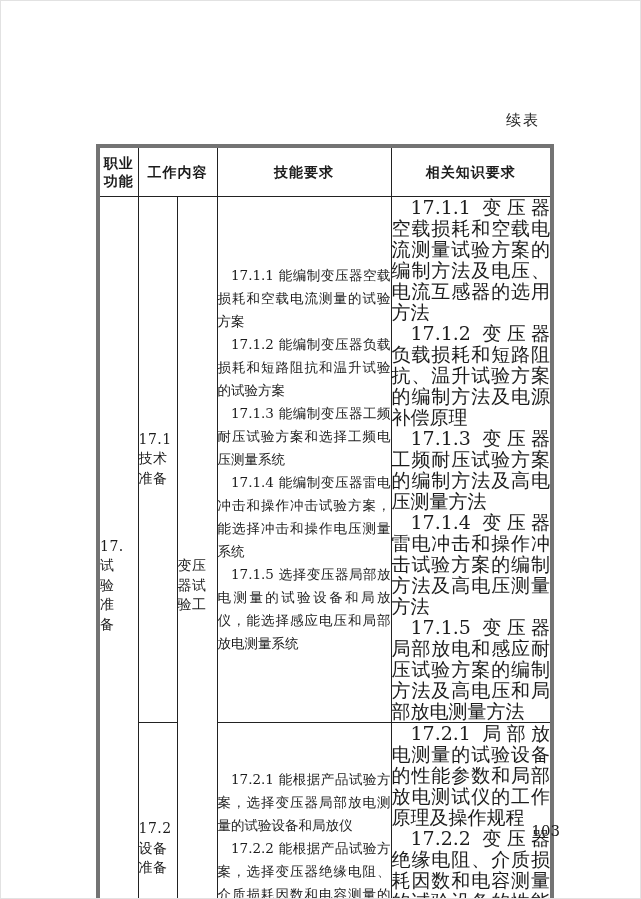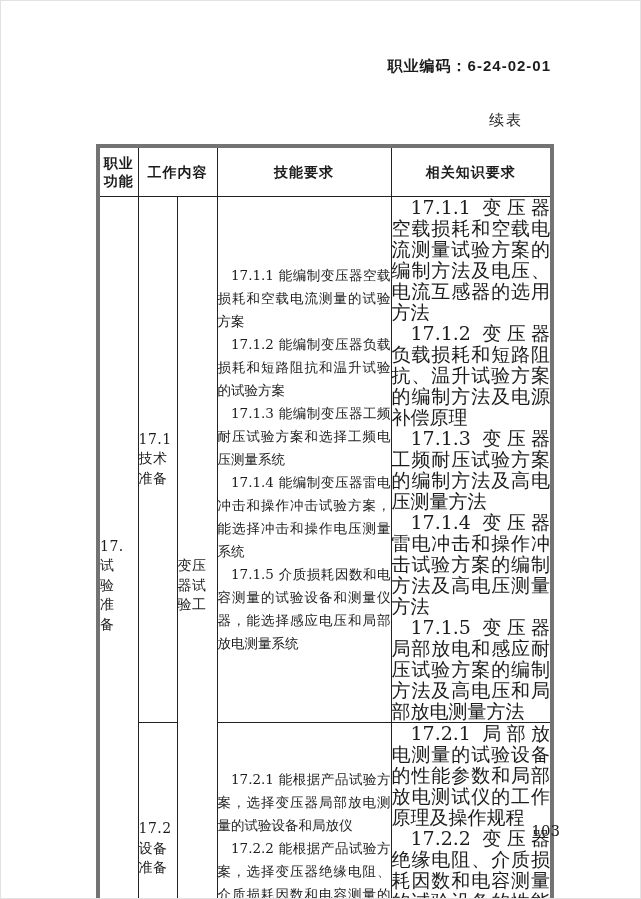--- a/index.html
+++ b/index.html
@@ -18,21 +18,21 @@
     top:56px;
     right:89px;
     font-family:"Liberation Sans","DejaVu Sans",sans-serif;
     font-weight:bold;
     font-size:15px;
     letter-spacing:1px;
   }
   .continued {
     position:absolute;
     top:110px;
-    right:117px;
+    right:100px;
     font-size:15px;
     letter-spacing:2px;
   }
   table.standard {
     position:absolute;
     left:95px;
     top:143px;
     border-collapse:collapse;
     table-layout:fixed;
     border:4px solid #737373;
@@ -76,21 +76,20 @@
     top:821px;
     right:80px;
     font-size:15px;
   }
 </style>
 </head>
 <body>
 
 <div class="page">
 
-  <div class="occupation-code">职业编码：6-24-02-01</div>
 
   <div class="continued">续表</div>
 
   <table class="standard">
     <colgroup>
       <col style="width:40px">
       <col style="width:39px">
       <col style="width:40px">
       <col style="width:174px">
       <col style="width:161px">
@@ -114,21 +113,21 @@
 技术
 准备</td>
         <td rowspan="2" class="label-cell pre">变压
 器试
 验工</td>
         <td class="content skills">
           <p>17.1.1 能编制变压器空载损耗和空载电流测量的试验方案</p>
           <p>17.1.2 能编制变压器负载损耗和短路阻抗和温升试验的试验方案</p>
           <p>17.1.3 能编制变压器工频耐压试验方案和选择工频电压测量系统</p>
           <p>17.1.4 能编制变压器雷电冲击和操作冲击试验方案，能选择冲击和操作电压测量系统</p>
-          <p>17.1.5 介质损耗因数和电容测量的试验设备和测量仪器，能选择感应电压和局部放电测量系统</p>
+          <p>17.1.5 选择变压器局部放电测量的试验设备和局放仪，能选择感应电压和局部放电测量系统</p>
         </td>
         <td class="content knowledge">
           <p>17.1.1 变压器空载损耗和空载电流测量试验方案的编制方法及电压、电流互感器的选用方法</p>
           <p>17.1.2 变压器负载损耗和短路阻抗、温升试验方案的编制方法及电源补偿原理</p>
           <p>17.1.3 变压器工频耐压试验方案的编制方法及高电压测量方法</p>
           <p>17.1.4 变压器雷电冲击和操作冲击试验方案的编制方法及高电压测量方法</p>
           <p>17.1.5 变压器局部放电和感应耐压试验方案的编制方法及高电压和局部放电测量方法</p>
         </td>
       </tr>
 

